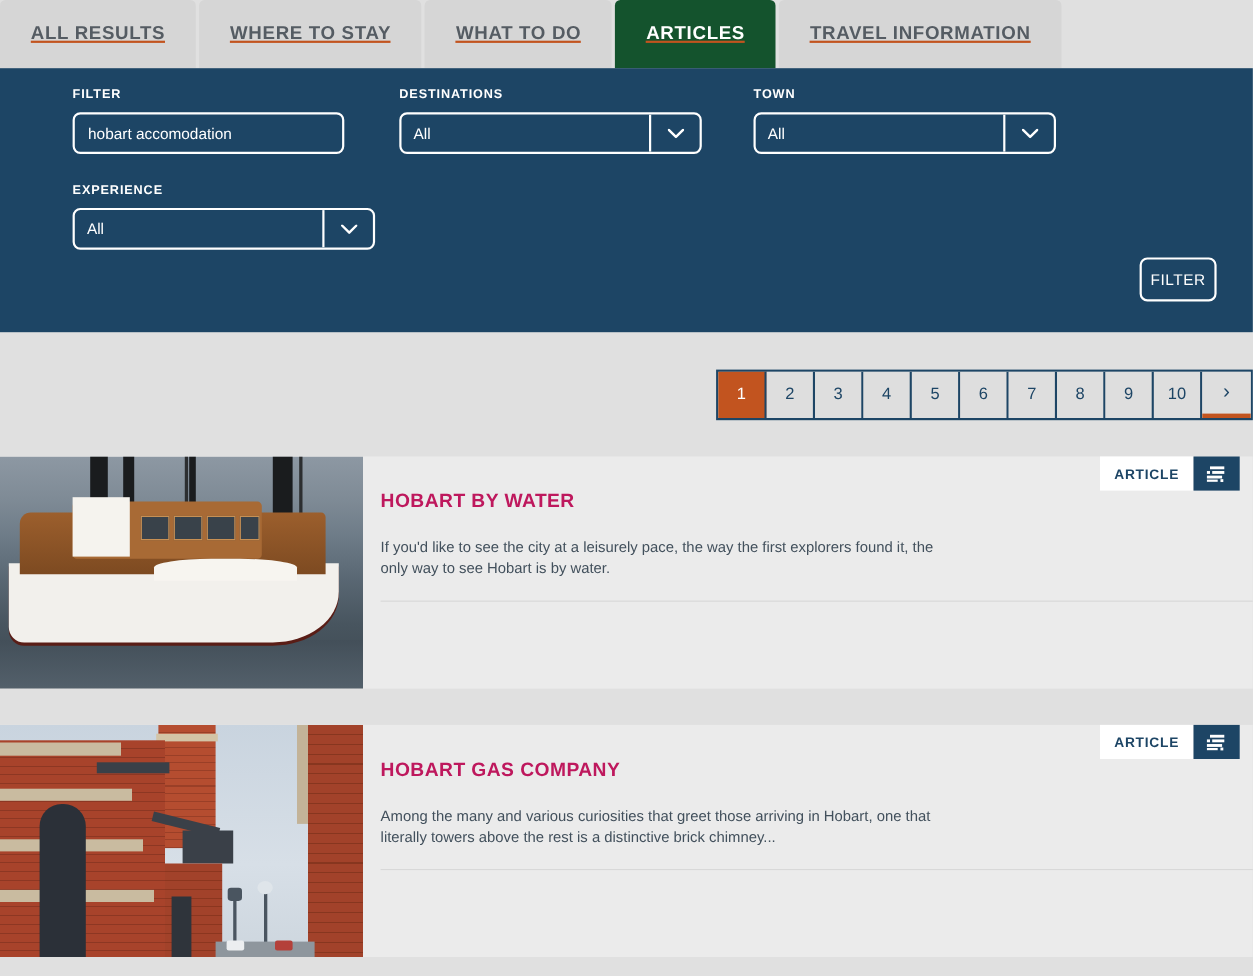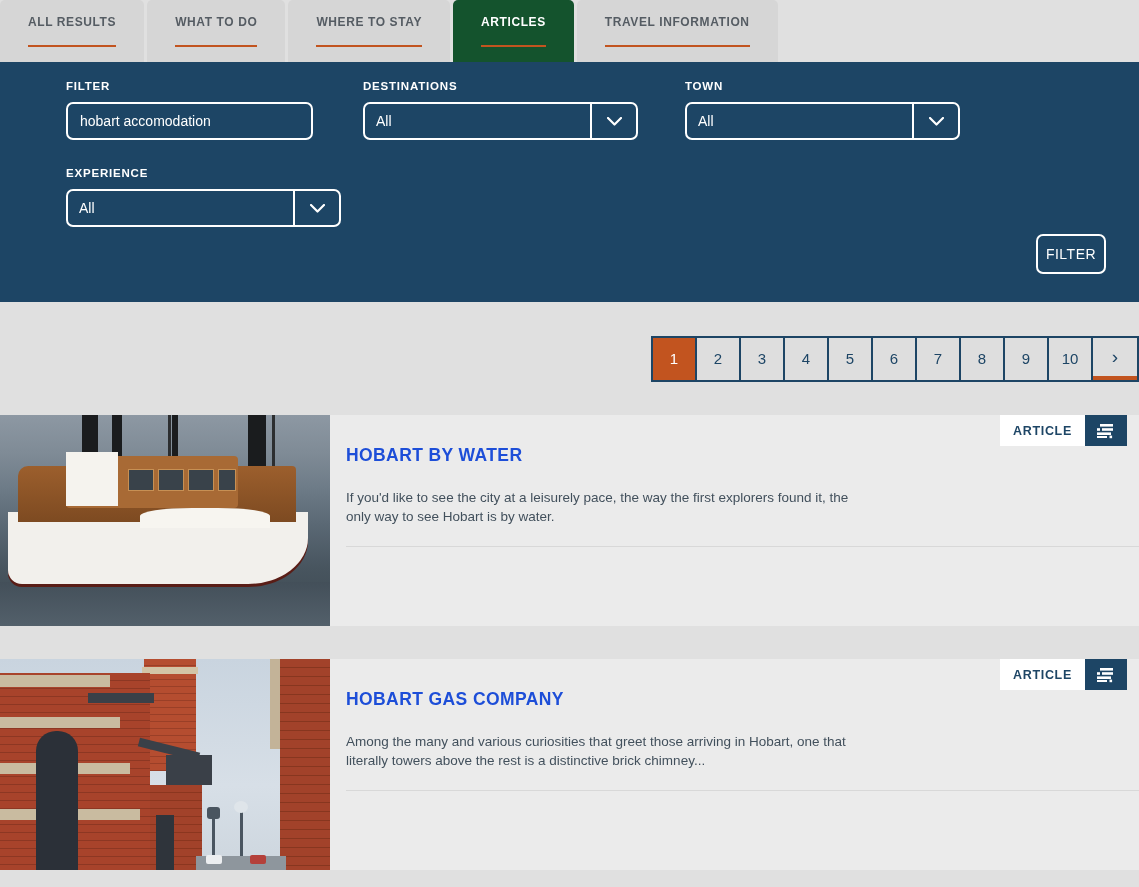--- a/index.html
+++ b/index.html
@@ -26,26 +26,26 @@
     height: 62px;
     background: #d6d6d6;
     border-radius: 5px 5px 0 0;
     display: flex;
     align-items: center;
     justify-content: center;
     padding: 0 28px;
     cursor: pointer;
   }
   .tab-label {
-    font-size: 12px;
+    font-size: 17px;
     font-weight: bold;
     letter-spacing: 0.6px;
     color: #555c63;
     border-bottom: 2px solid #c2541f;
-    padding-bottom: 16px;
+    padding-bottom: 0;
     line-height: 14px;
     white-space: nowrap;
   }
   .tab.active { background: #14532d; text-align: right; }
   .tab.active .tab-label { color: #ffffff; }
 
   
   .panel {
     background: #1d4565;
     padding: 18px 28px 26px 66px;
@@ -178,21 +178,21 @@
     overflow: hidden;
   }
   .card-body {
     flex: 1;
     position: relative;
     padding: 30px 0 0 16px;
   }
   .card-title {
     font-size: 17.5px;
     font-weight: bold;
-    color: #1d4ed8;
+    color: #be185d;
     letter-spacing: 0.4px;
     margin: 0 0 22px 0;
   }
   .card-desc {
     font-size: 13.5px;
     color: #42505c;
     line-height: 19px;
     max-width: 520px;
     margin: 0;
   }
@@ -250,24 +250,24 @@
   .lamp-post { position: absolute; background: #4a5560; }
 </style>
 </head>
 <body>
 
 <div class="tabbar">
   <div class="tab">
     <span class="tab-label">ALL RESULTS</span>
   </div>
   <div class="tab">
+    <span class="tab-label">WHERE TO STAY</span>
+  </div>
+  <div class="tab">
     <span class="tab-label">WHAT TO DO</span>
-  </div>
-  <div class="tab">
-    <span class="tab-label">WHERE TO STAY</span>
   </div>
   <div class="tab active">
     <span class="tab-label">ARTICLES</span>
   </div>
   <div class="tab">
     <span class="tab-label">TRAVEL INFORMATION</span>
   </div>
 </div>
 
 <div class="panel">

